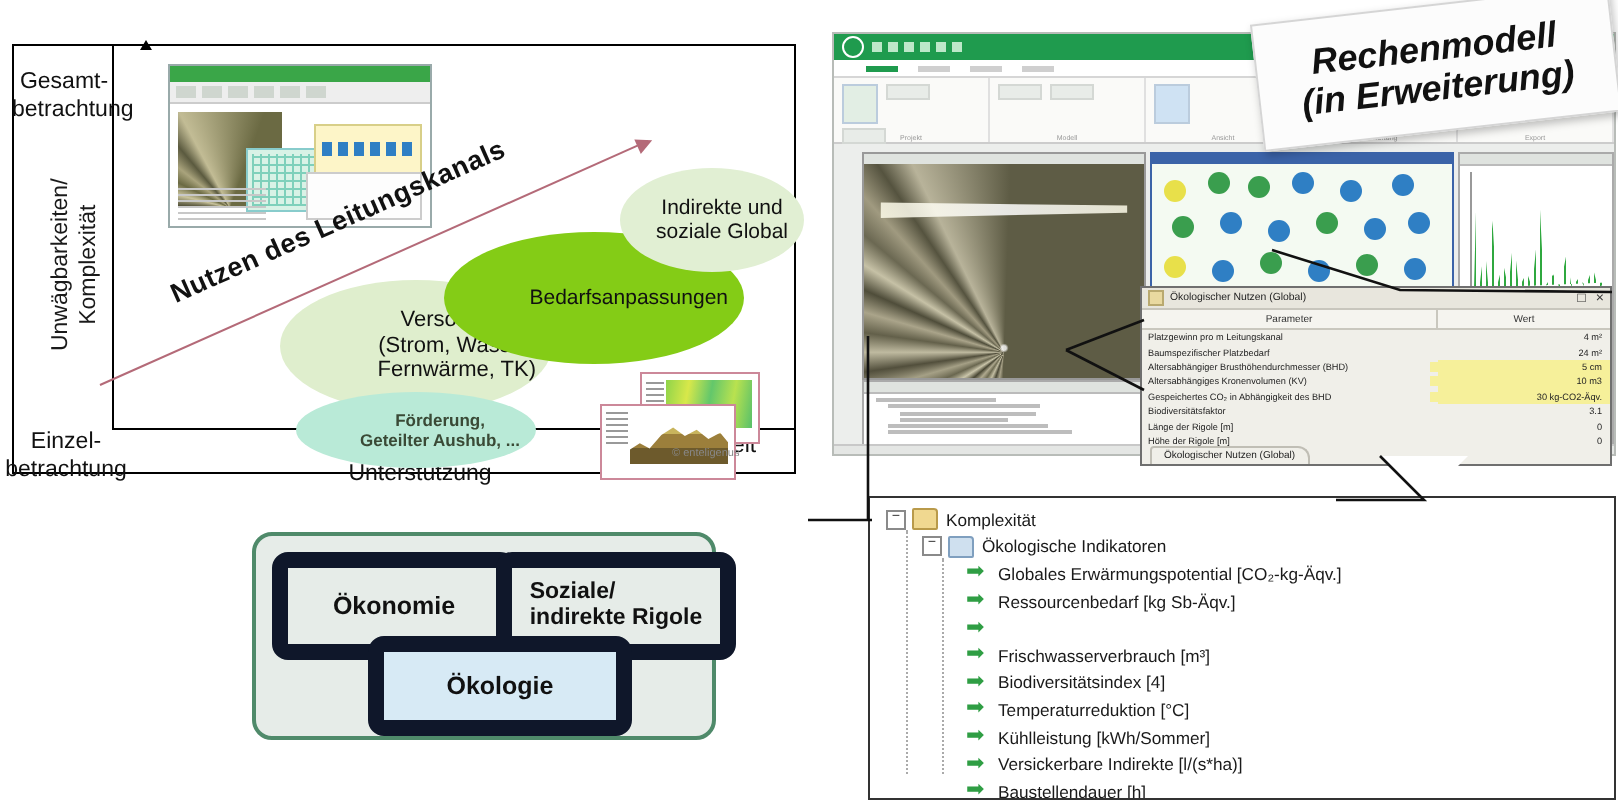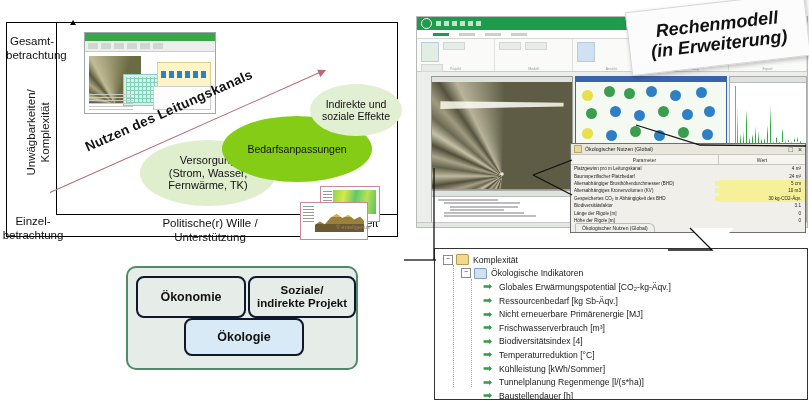--- a/index.html
+++ b/index.html
@@ -29,21 +29,21 @@
               transform-origin:left center;}
   #benefit-arrow{left:50px;top:170px;width:300px;transform:rotate(-24deg);}
   #benefit-arrow:after{content:"";position:absolute;right:-2px;top:-4px;
               width:0;height:0;border-left:8px solid #b46a78;
               border-top:4px solid transparent;border-bottom:4px solid transparent;}
   #benefit-text{position:absolute;left:86px;top:118px;font-size:13.5px;font-weight:bold;
               color:#111;transform:rotate(-24deg);transform-origin:left center;
               white-space:nowrap;letter-spacing:.3px;}
 
   .blob{position:absolute;border-radius:50%;display:flex;align-items:center;
-        justify-content:center;text-align:center;line-height:1.18;color:#111;}
+        justify-content:flex-end;text-align:center;line-height:1.18;color:#111;}
   #blob-leitungskanal{left:60px;top:152px;width:78px;height:46px;background:#e3f0d4;
         font-size:10.5px;}
   #blob-versorgung{left:140px;top:118px;width:136px;height:66px;background:#dfeecd;
         font-size:11px;}
   #blob-foerderung{left:148px;top:174px;width:120px;height:38px;background:#b9ead7;
         font-size:8.5px;font-weight:bold;color:#3a4a36;}
   #blob-bedarf{left:222px;top:94px;width:150px;height:66px;background:#84cc16;
         font-size:10.5px;}
   #blob-indirekte{left:310px;top:62px;width:92px;height:52px;background:#e1efd3;
         font-size:10.5px;}
@@ -90,22 +90,22 @@
   #thumb-brown .tb-plot{position:absolute;left:14px;top:3px;right:3px;bottom:7px;
             background:linear-gradient(180deg,#fff 0 18%,#c8b45c 18% 42%,#9c7f3b 42% 70%,#6d5a2c 70% 100%);
             clip-path:polygon(0 100%,0 72%,10% 60%,20% 70%,32% 44%,44% 30%,56% 46%,68% 34%,80% 52%,92% 40%,100% 58%,100% 100%);}
   #thumb-brown .tb-leg{position:absolute;left:2px;top:3px;width:11px;height:16px;
             background:repeating-linear-gradient(0deg,#999 0 1px,transparent 1px 3px);}
   #watermark{position:absolute;left:336px;top:202px;font-size:5.5px;color:#888;}
 
   
   #sustain{position:absolute;left:126px;top:266px;width:232px;height:104px;
            border:2px solid #4f8a6a;border-radius:10px;background:#e6ece8;box-sizing:border-box;}
-  .s-card{position:absolute;border:2px solid #0f172a;border-radius:8px;background:#e6ece8;
-          display:flex;align-items:center;justify-content:center;text-align:center;
+  .s-card{position:absolute;border:8px solid #0f172a;border-radius:8px;background:#e6ece8;
+          display:flex;align-items:center;justify-content:center;text-align:left;
           font-size:12.5px;font-weight:bold;line-height:1.14;color:#111;}
   #s-oekonomie{left:8px;top:8px;width:106px;height:38px;}
   #s-soziale{left:120px;top:8px;width:104px;height:38px;font-size:11.5px;}
   #s-oekologie{left:56px;top:50px;width:116px;height:34px;background:#d7eaf5;}
   #s-footer{position:absolute;left:0;top:86px;width:100%;text-align:center;
           font-size:12px;font-weight:bold;color:#111;}
 
   
   #app-win{position:absolute;left:416px;top:16px;width:392px;height:212px;
            background:#f5f5f3;border:1px solid #b8bcb8;box-sizing:border-box;overflow:hidden;}
@@ -279,49 +279,55 @@
   <div class="arrow-line" id="benefit-arrow"></div>
   <div id="benefit-text">Nutzen des Leitungskanals</div>
 
   <div class="blob" id="blob-versorgung">
     <span>
       <span>Versorgung</span>
       <span>(Strom, Wasser,</span>
       <span>Fernwärme, TK)</span>
     </span>
   </div>
+  <div class="blob" id="blob-foerderung">
+    <span>
+      <span>Förderung,</span>
+      <span>Geteilter Aushub, ...</span>
+    </span>
+  </div>
   <div class="blob" id="blob-bedarf">
     <span>
       <span>Bedarfsanpassungen</span>
     </span>
   </div>
   <div class="blob" id="blob-indirekte">
     <span>
       <span>Indirekte und</span>
-      <span>soziale Effekte</span>
+      <span>soziale Global</span>
     </span>
   </div>
 
   <div id="thumb-green">
     <div class="tg-leg"></div>
     <div class="tg-plot"></div>
   </div>
   <div id="thumb-brown">
     <div class="tb-leg"></div>
     <div class="tb-plot"></div>
   </div>
   <div id="watermark">© enteligenus</div>
 </div>
 
 <div id="sustain">
   <div class="s-card" id="s-oekonomie">Ökonomie</div>
   <div class="s-card" id="s-soziale">
     <span>
       <span style="display:block">Soziale/</span>
-      <span style="display:block">indirekte Projekt</span>
+      <span style="display:block">indirekte Rigole</span>
     </span>
   </div>
   <div class="s-card" id="s-oekologie">Ökologie</div>
 </div>
 
 <div id="app-win">
   <div id="app-titlebar">
     <div class="a-logo"></div>
     <div class="a-qat">
       <i></i>
@@ -520,41 +526,40 @@
   <div class="tr-row lvl3">
     <span class="arrow">➡</span>
     <span>Globales Erwärmungspotential  [CO₂-kg-Äqv.]</span>
   </div>
   <div class="tr-row lvl3">
     <span class="arrow">➡</span>
     <span>Ressourcenbedarf  [kg Sb-Äqv.]</span>
   </div>
   <div class="tr-row lvl3">
     <span class="arrow">➡</span>
-    <span>Nicht erneuerbare Primärenergie [MJ]</span>
   </div>
   <div class="tr-row lvl3">
     <span class="arrow">➡</span>
     <span>Frischwasserverbrauch  [m³]</span>
   </div>
   <div class="tr-row lvl3">
     <span class="arrow">➡</span>
     <span>Biodiversitätsindex  [4]</span>
   </div>
   <div class="tr-row lvl3">
     <span class="arrow">➡</span>
     <span>Temperaturreduktion  [°C]</span>
   </div>
   <div class="tr-row lvl3">
     <span class="arrow">➡</span>
     <span>Kühlleistung  [kWh/Sommer]</span>
   </div>
   <div class="tr-row lvl3">
     <span class="arrow">➡</span>
-    <span>Tunnelplanung Regenmenge  [l/(s*ha)]</span>
+    <span>Versickerbare Indirekte  [l/(s*ha)]</span>
   </div>
   <div class="tr-row lvl3">
     <span class="arrow">➡</span>
     <span>Baustellendauer  [h]</span>
   </div>
 </div>
 
 <svg id="callouts">
   <polyline points="636,125 700,145 806,146" fill="none" stroke="#111" stroke-width="1.3"></polyline>
   <line x1="533" y1="175" x2="572" y2="160" stroke="#111" stroke-width="1.3"></line>

